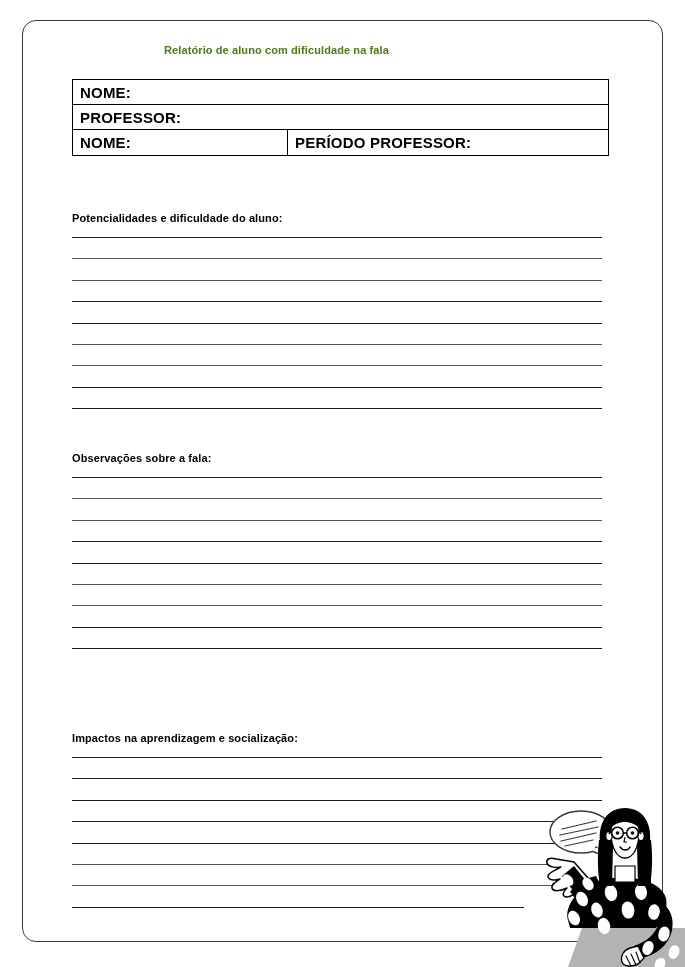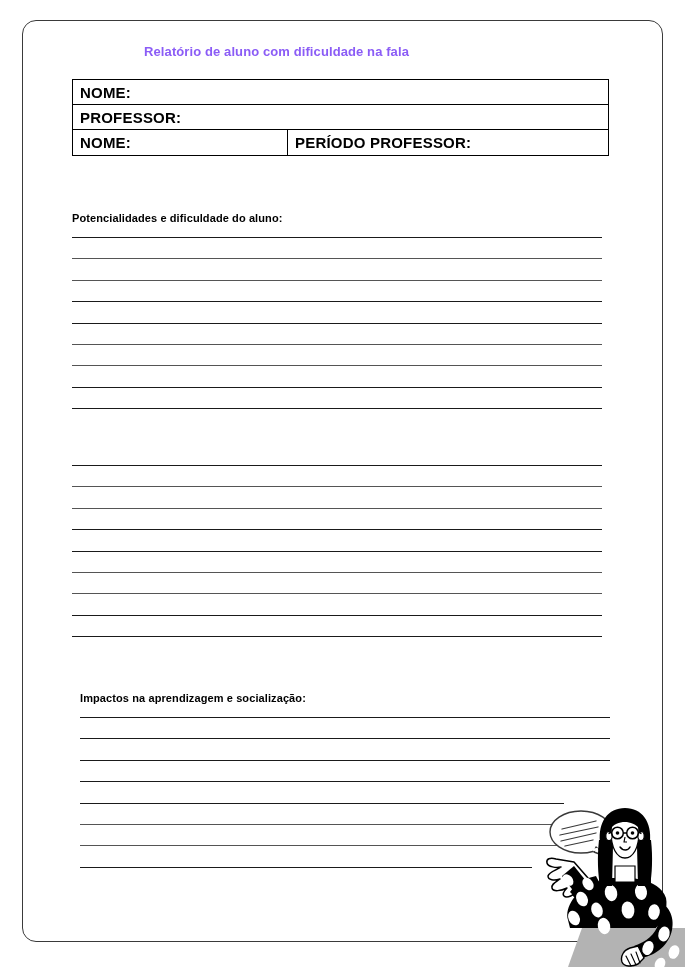--- a/index.html
+++ b/index.html
@@ -33,23 +33,23 @@
     pointer-events: none;
   }
 
   
   #doc-title {
     position: absolute;
     left: 22px;
     top: 44px;
     width: 509px;
     text-align: center;
-    font-size: 13px;
+    font-size: 11px;
     font-weight: bold;
-    color: #8b5cf6;
+    color: #4d7c0f;
     letter-spacing: 0.1px;
   }
 
   
   #info-table {
     position: absolute;
     left: 72px;
     top: 79px;
     width: 537px;
     border: 1.5px solid #000;
@@ -91,21 +91,21 @@
   .rule {
     height: 0;
     border-top: 1.6px solid #1a1a1a;
     margin-bottom: 20.4px;
     width: 530px;
   }
   .rule.thin { border-top: 1.6px solid #555; }
 
   #section-1 { top: 212px; }
   #section-2 { top: 452px; }
-  #section-3 { top: 692px; margin-left: 8px; }
+  #section-3 { top: 732px; }
 
   
   .rule.w-484 { width: 484px; }
   .rule.w-452 { width: 452px; }
 
   
   #illustration {
     position: absolute;
     left: 538px;
     top: 800px;
@@ -146,20 +146,21 @@
       <div class="rule"></div>
       <div class="rule"></div>
       <div class="rule thin"></div>
       <div class="rule thin"></div>
       <div class="rule"></div>
       <div class="rule"></div>
     </div>
   </div>
 
   <div class="section" id="section-2">
+    <div class="section-title">Observações sobre a fala:</div>
     <div class="rules">
       <div class="rule"></div>
       <div class="rule thin"></div>
       <div class="rule thin"></div>
       <div class="rule"></div>
       <div class="rule"></div>
       <div class="rule thin"></div>
       <div class="rule thin"></div>
       <div class="rule"></div>
       <div class="rule"></div>

